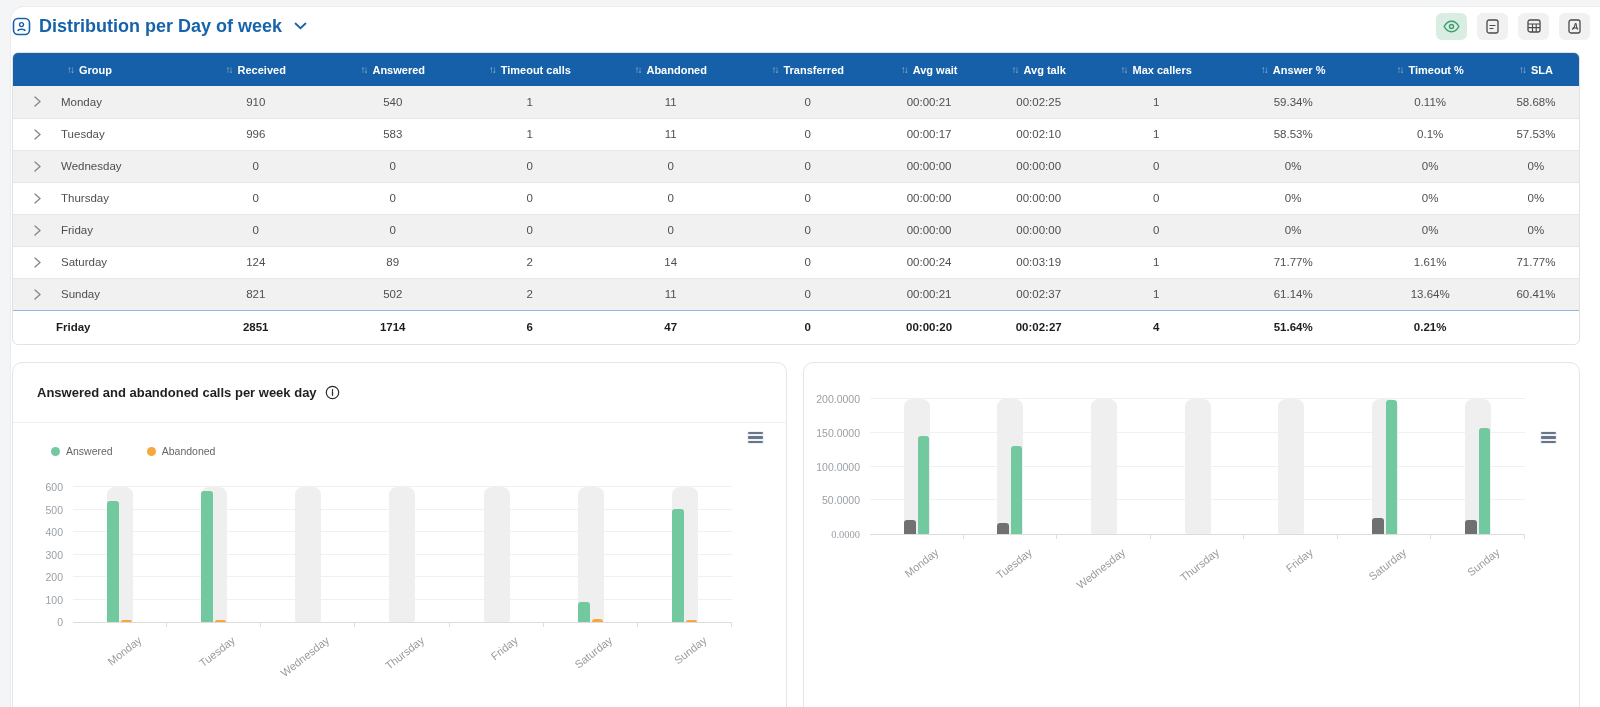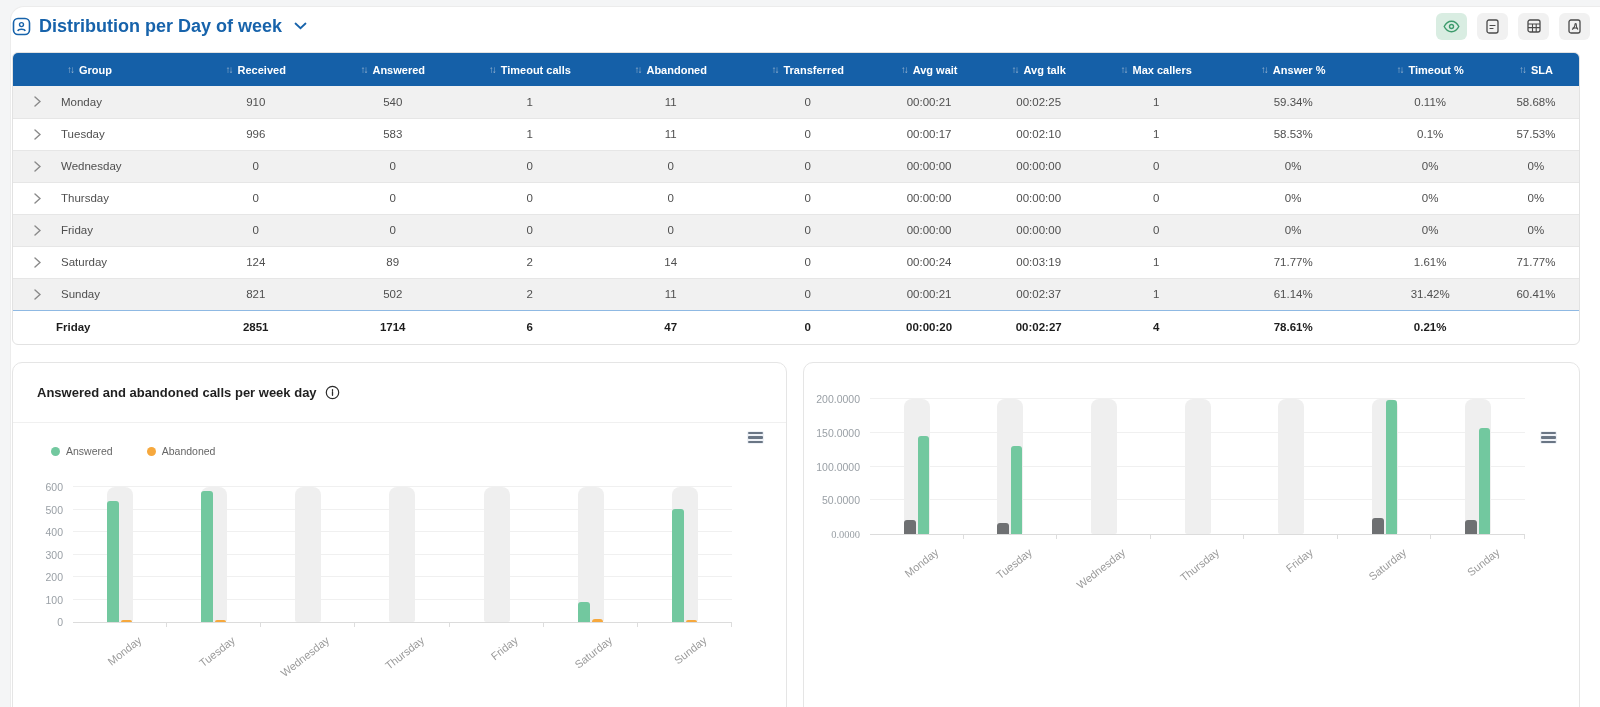--- a/index.html
+++ b/index.html
@@ -377,36 +377,36 @@
           </td>
           <td>821</td>
           <td>502</td>
           <td>2</td>
           <td>11</td>
           <td>0</td>
           <td>00:00:21</td>
           <td>00:02:37</td>
           <td>1</td>
           <td>61.14%</td>
-          <td>31.42%</td>
+          <td>13.64%</td>
           <td>60.41%</td>
         </tr>
       </tbody>
     <tfoot>
         <tr id="table-total-row">
           <td class="group-cell">Friday</td>
           <td>2851</td>
           <td>1714</td>
           <td>6</td>
           <td>47</td>
           <td>0</td>
           <td>00:00:20</td>
           <td>00:02:27</td>
           <td>4</td>
-          <td>78.61%</td>
+          <td>51.64%</td>
           <td>0.21%</td>
           <td></td>
         </tr>
       </tfoot>
   </table>
 </div>
 
 <div class="charts-row">
   <div class="chart-card left">
     <div class="chart-header">

